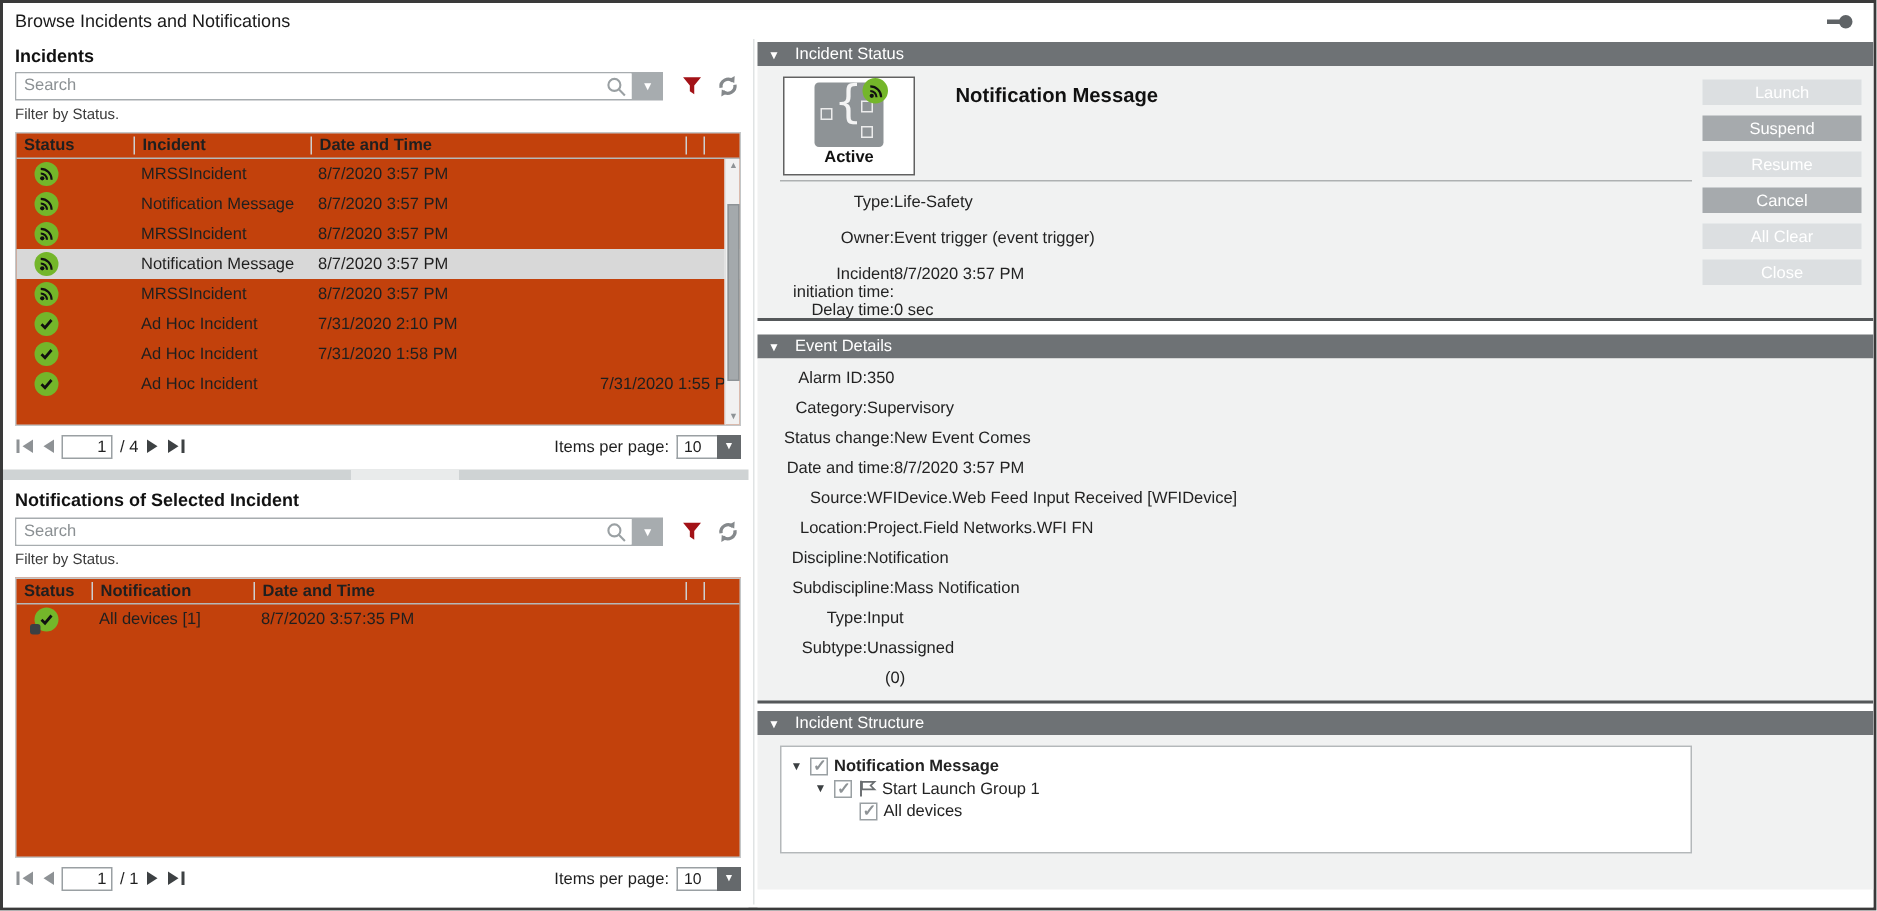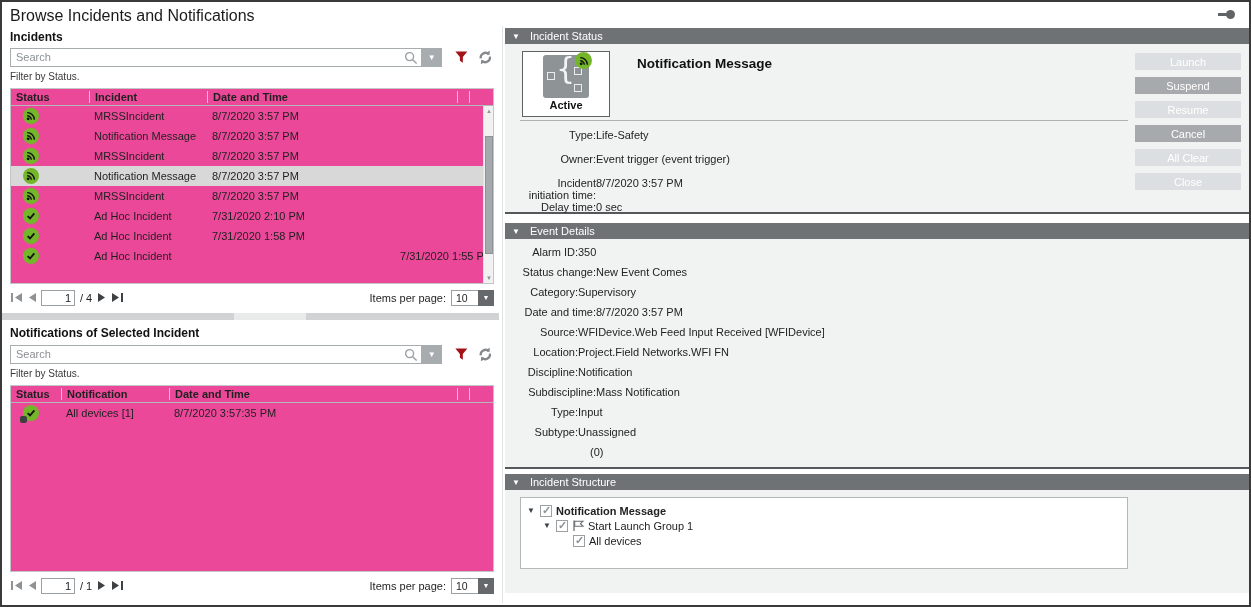--- a/index.html
+++ b/index.html
@@ -4,41 +4,41 @@
 <style>
   * { margin:0; padding:0; box-sizing:border-box; }
   body { background:#9a9a9a; font-family:"Liberation Sans", sans-serif; }
   .window {
     position:relative; width:1251px; height:607px; background:#ffffff;
     border:2px solid #3a3a3a; overflow:hidden;
     font-size:11px; color:#1f1f1f;
   }
   
   .titlebar { position:absolute; left:0; top:0; right:0; height:24px; background:#fff; }
-  .titlebar .title { position:absolute; left:8px; top:5px; font-size:16px; color:#1a1a1a; }
+  .titlebar .title { position:absolute; left:8px; top:5px; font-size:12px; color:#1a1a1a; }
   .pin-icon { position:absolute; right:14px; top:8px; width:9px; height:9px; background:#5f6366; border-radius:50%; }
   .pin-icon::before { content:""; position:absolute; left:-8px; top:3px; width:9px; height:2.5px; background:#5f6366; }
 
   
   .left-pane { position:absolute; left:0; top:24px; width:497px; bottom:0; background:#fff; }
   .v-sep { position:absolute; left:500px; top:24px; bottom:2px; width:1px; background:#e0e3e4; }
   .sec-title { position:absolute; left:8px; font-size:12px; font-weight:bold; color:#111; }
   .hint { position:absolute; left:8px; font-size:10px; color:#3a3a3a; }
 
   .search-row { position:absolute; left:8px; width:484px; height:20px; display:flex; align-items:center; }
   .search-box { position:relative; width:420px; height:19px; background:#fff; border:1px solid #a7acaf; }
   .search-box input { width:100%; height:100%; border:none; outline:none; padding:0 22px 0 5px; font-size:11px; color:#333; font-family:"Liberation Sans",sans-serif; }
   .search-box input::placeholder { color:#8b9093; }
   .mag { position:absolute; right:3px; top:2px; }
   .dd-btn { width:20px; height:19px; background:#a7acaf; color:#fff; display:flex; align-items:center; justify-content:center; font-size:8px; }
   .funnel { margin-left:12px; }
   .refresh { margin-left:9px; }
 
   
-  .dtable { position:absolute; left:8px; width:484px; background:#ec4899; border:1px solid #c3c6c7; }
+  .dtable { position:absolute; left:8px; width:484px; background:#c2410c; border:1px solid #c3c6c7; }
   .thead { display:flex; height:17px; align-items:center; border-bottom:1px solid #b5b8b9; font-weight:bold; }
   .th { padding-left:5px; height:12px; line-height:12px; border-left:1px solid #cdd0d1; }
   .th:first-child { border-left:none; }
   .tick { width:12px; height:12px; border-left:1px solid #cdd0d1; }
   .tbody { position:relative; }
   .trow { display:flex; height:20px; align-items:center; }
   .trow.selected { background:#d8d8d8; }
   .cell { padding-left:5px; overflow:hidden; white-space:nowrap; }
   .cell-icon { display:flex; align-items:center; padding-left:12px; }
 
@@ -445,26 +445,26 @@
       <div class="panel-header">
         <span class="tri">▼</span>
         <span>Event Details</span>
       </div>
       <div class="panel-body">
         <div class="kv">
             <span class="k" style="width:56px;">Alarm ID:</span>
             <span>350</span>
           </div>
         <div class="kv">
+            <span class="k" style="width:56px;">Category:</span>
+            <span>Supervisory</span>
+          </div>
+        <div class="kv">
             <span class="k" style="width:74px;">Status change:</span>
             <span>New Event Comes</span>
-          </div>
-        <div class="kv">
-            <span class="k" style="width:56px;">Category:</span>
-            <span>Supervisory</span>
           </div>
         <div class="kv">
             <span class="k" style="width:74px;">Date and time:</span>
             <span>8/7/2020 3:57 PM</span>
           </div>
         <div class="kv">
             <span class="k" style="width:56px;">Source:</span>
             <span>WFIDevice.Web Feed Input Received [WFIDevice]</span>
           </div>
         <div class="kv">

